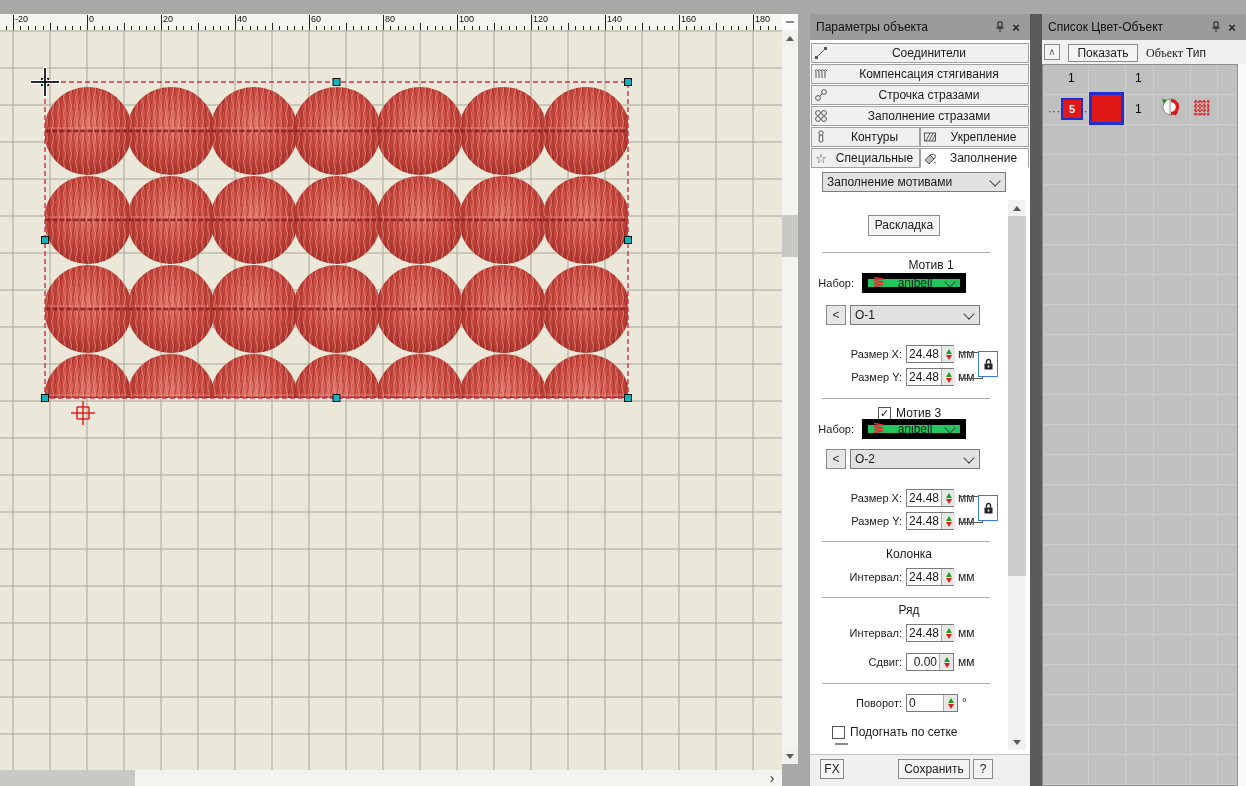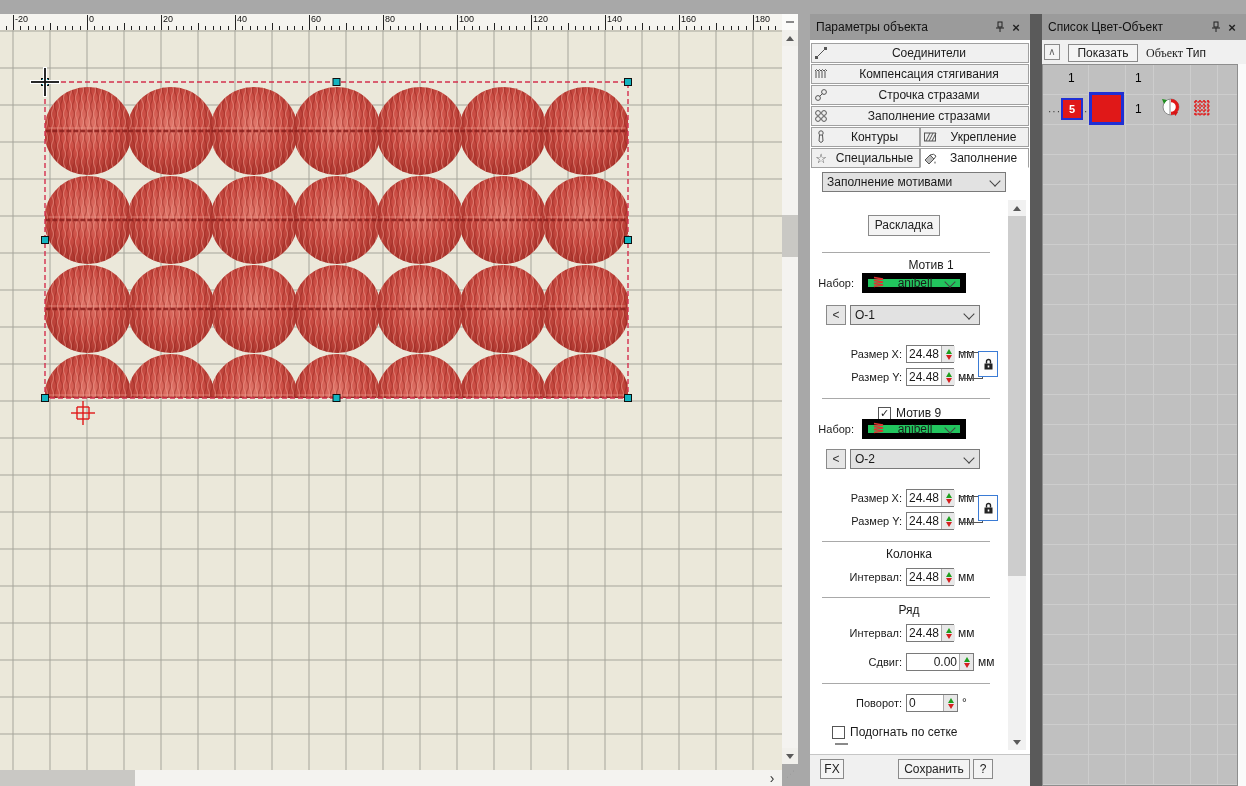--- a/index.html
+++ b/index.html
@@ -582,21 +582,21 @@
       <svg width="11" height="13" viewBox="0 0 11 13">
           <rect x="1.5" y="5.5" width="8" height="6" fill="#222"></rect>
           <path d="M3.5,5.5 V3.5 a2,2 0 0 1 4,0 V5.5" fill="none" stroke="#222" stroke-width="1.4"></path>
           <rect x="4.7" y="7.5" width="1.6" height="2" fill="#fff"></rect>
         </svg>
     </div>
     <div class="sep" style="top:384px;"></div>
 
     <div class="frow" style="top:389px;">
       <span class="cb on" style="margin-left:68px;" id="motif2-cb"></span>
-      <span class="cblabel">Мотив 9</span>
+      <span class="cblabel">Мотив 3</span>
     </div>
     <div class="frow" style="top:405px;">
       <span class="lbl" style="width:44px;">Набор:</span>
       <div class="combo white" style="position:relative;left:0;width:104px;margin-left:8px;">
         <span style="margin-right:3px;"><svg width="13" height="12" viewBox="0 0 13 12">
               <path d="M2,1.5 L11,3 L2,4.5 L11,6 L2,7.5 L11,9 L2,10.5" fill="none" stroke="#e03030" stroke-width="1.4"></path>
             </svg></span>
         <span class="cap">anibell</span>
         <span class="chev"></span>
       </div>
@@ -662,21 +662,21 @@
           <span class="nval">24.48</span>
           <span class="spin">
             <i class="u"></i>
             <i class="d"></i>
           </span>
         </span>
       <span class="unit">мм</span>
     </div>
     <div class="frow" style="top:638px;">
       <span class="lbl" style="width:92px;">Сдвиг:</span>
-      <span class="nfield" style="width:68px;">
+      <span class="nfield" style="width:48px;">
           <span class="nval">0.00</span>
           <span class="spin">
             <i class="u"></i>
             <i class="d"></i>
           </span>
         </span>
       <span class="unit">мм</span>
     </div>
     <div class="sep" style="top:669px;"></div>
 

